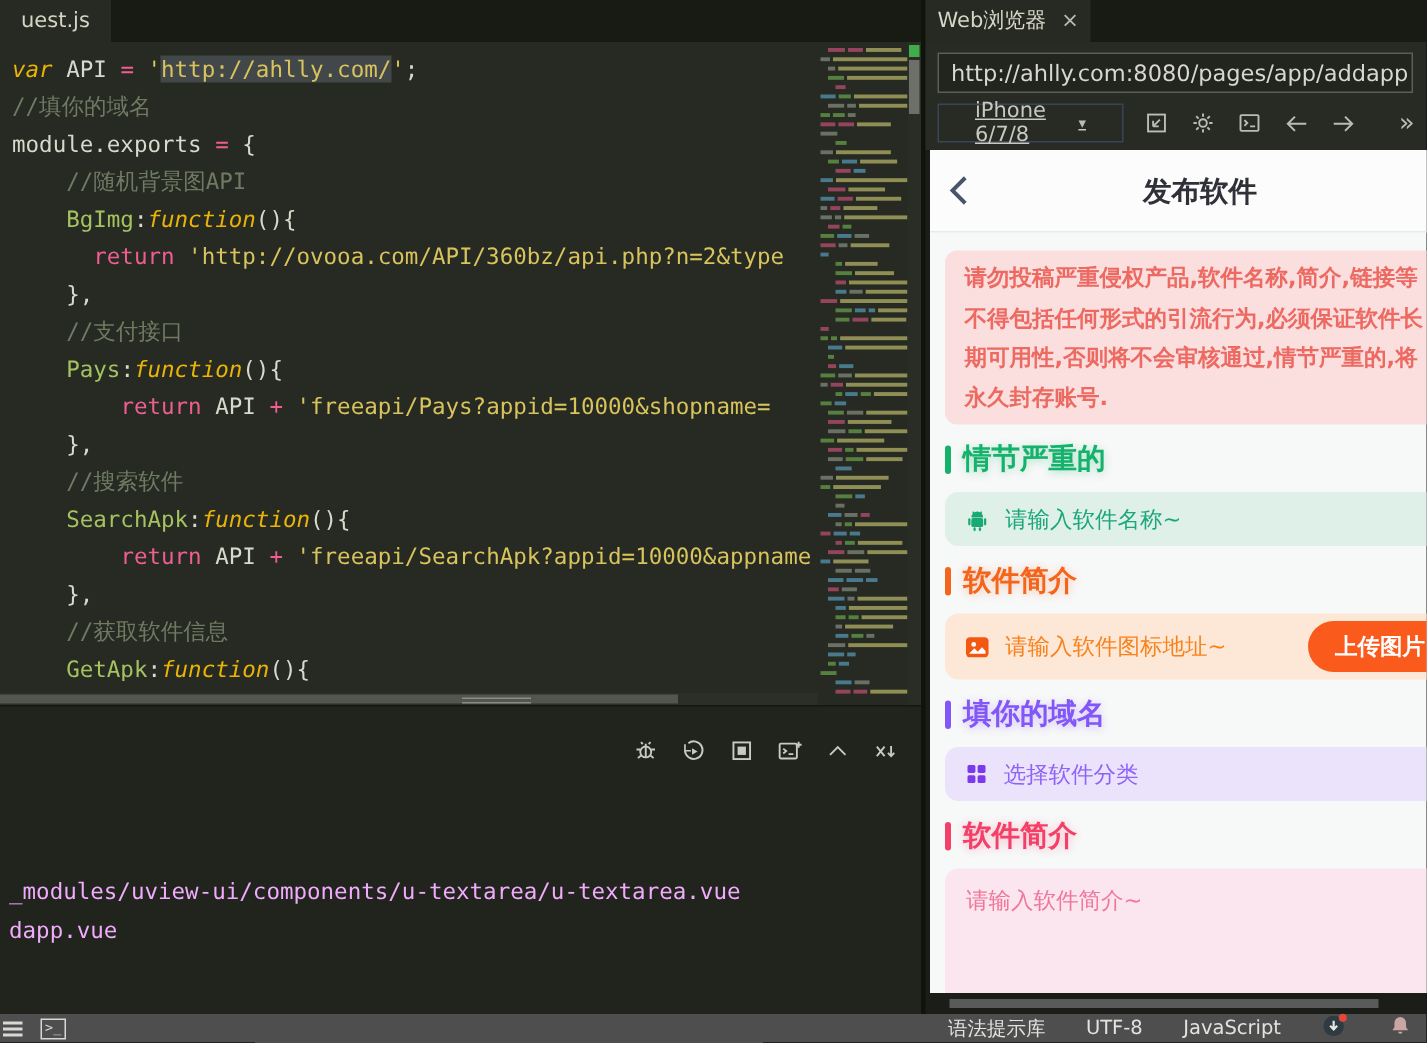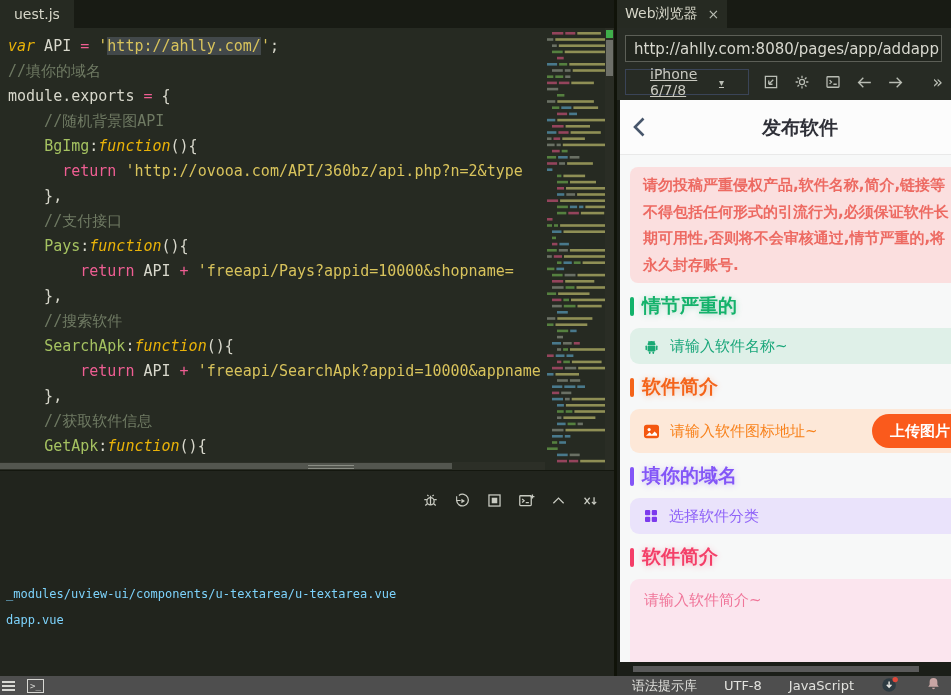--- a/index.html
+++ b/index.html
@@ -29,21 +29,21 @@
   .hscroll-editor { position:absolute; left:0; top:434px; width:545px; height:8px; background:#2c2f27; }
   .hscroll-editor .thumb { position:absolute; left:0; top:1px; width:452px; height:6px; background:#53564f; }
   .sash-grip { position:absolute; left:308px; top:435px; width:46px; height:6px; }
   .sash-grip i { display:block; height:1px; background:#8a8d84; margin-top:2px; }
 
   .console { position:absolute; left:0; top:470px; width:614px; height:206px; background:#21241d; border-top:1px solid #14170f; }
   .dbg-toolbar { position:absolute; top:20px; right:14px; display:flex; gap:13px; }
   .dbg-btn { width:19px; height:19px; display:flex; align-items:center; justify-content:center; }
   .dbg-btn svg { stroke:#c9cbc2; fill:none; stroke-width:1.6; }
   .console-out { position:absolute; left:6px; top:110px; font-family:"DejaVu Sans Mono", monospace;
-                 font-size:12px; line-height:26px; color:#7dd3fc; white-space:pre; }
+                 font-size:15px; line-height:26px; color:#f0abfc; white-space:pre; }
 
   
   .right-panel { position:absolute; left:614px; top:0; width:337px; height:676px; background:#1b1e18; border-left:3px solid #101309; }
   .r-tabbar { position:absolute; left:0; top:0; right:0; height:28px; background:#181b14; }
   .r-tab { position:absolute; left:0; top:0; height:28px; padding:0 8px; display:flex; align-items:center; gap:10px;
            background:#262a22; color:#d6d6c8; font-size:14px; }
   .r-tab .close { color:#b9bdb4; font-size:14px; }
   .r-toolbox { position:absolute; left:0; top:28px; right:0; height:72px; background:#272b24; }
   .url-bar { position:absolute; left:8px; top:7px; right:9px; height:27px; background:#21251e; border:1px solid #5c5f57;
              display:flex; align-items:center; padding:0 8px; color:#d8d8cf; font-size:15px;

